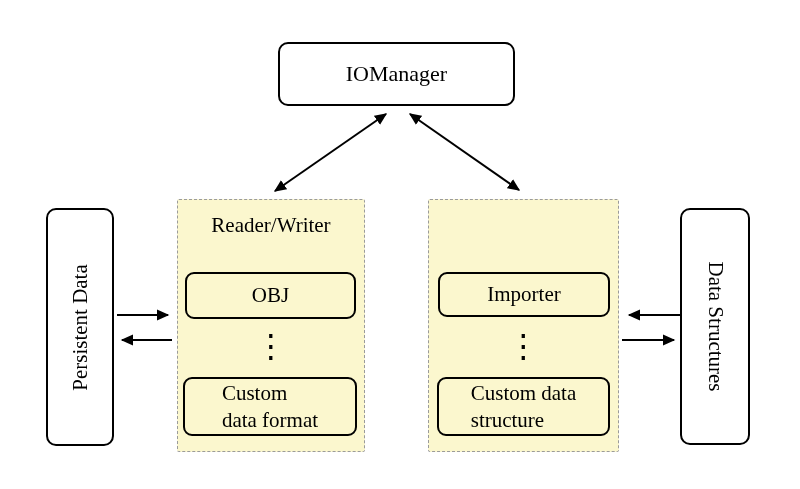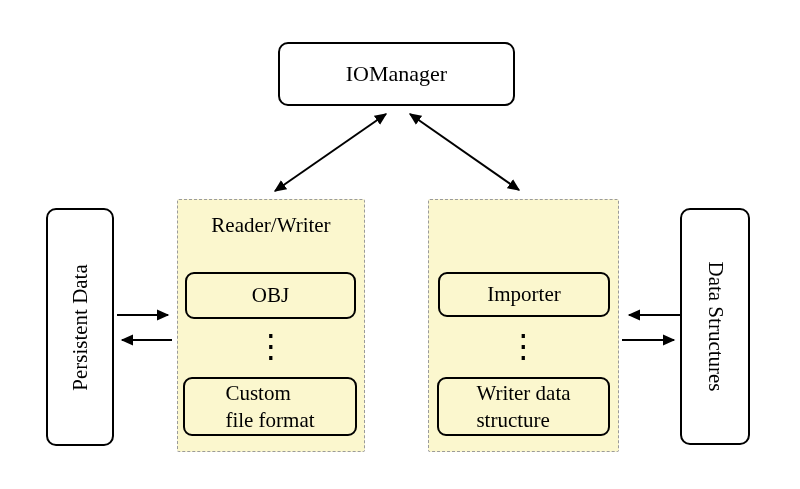--- a/index.html
+++ b/index.html
@@ -122,28 +122,28 @@
   </div>
 
   <div class="group" style="left:177px; top:199px; width:188px; height:253px;">
     <div class="group-label">Reader/Writer</div>
     <div class="item" style="left:7px; top:72px; width:171px; height:47px;">
       <span>OBJ</span>
     </div>
     <div class="dots">⋮</div>
     <div class="item" style="left:5px; top:177px; width:174px; height:59px;">
       <span>Custom
-file format</span>
+data format</span>
     </div>
   </div>
 
   <div class="group" style="left:428px; top:199px; width:191px; height:253px;">
     <div class="item" style="left:9px; top:72px; width:172px; height:45px;">
       <span>Importer</span>
     </div>
     <div class="dots">⋮</div>
     <div class="item" style="left:8px; top:177px; width:173px; height:59px;">
-      <span>Writer data
+      <span>Custom data
 structure</span>
     </div>
   </div>
 
 </div>
 
 </body></html>

